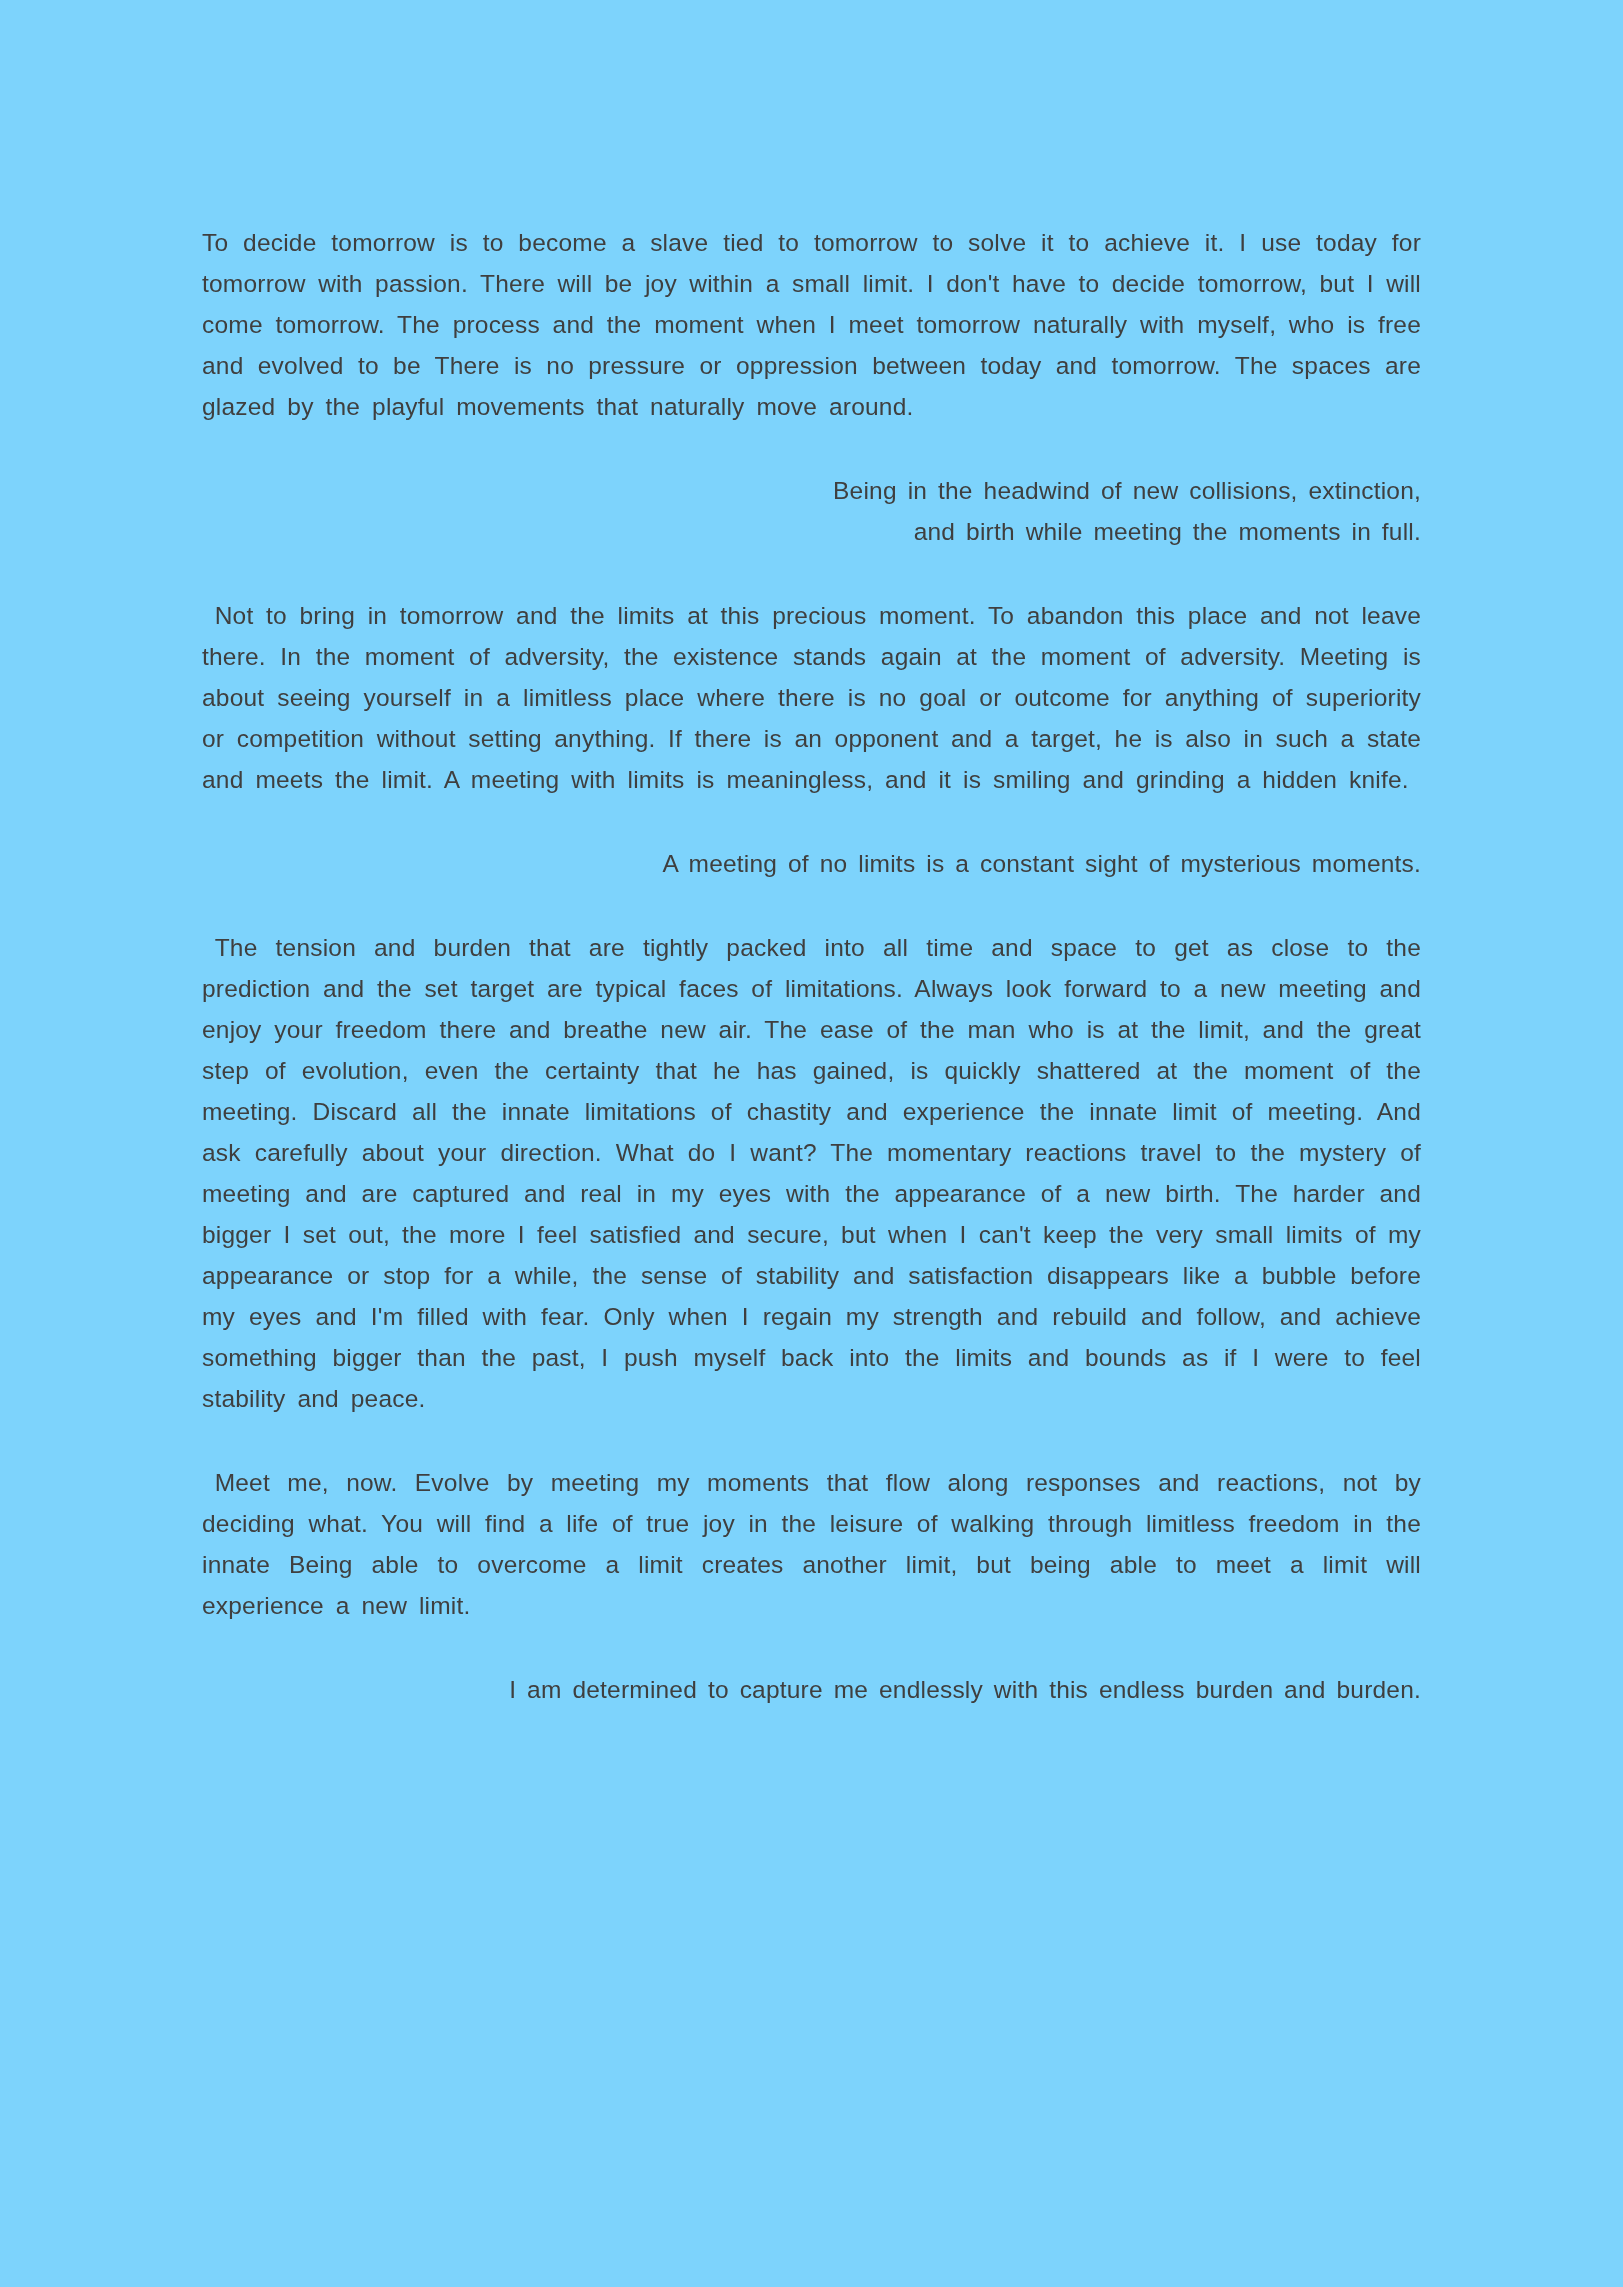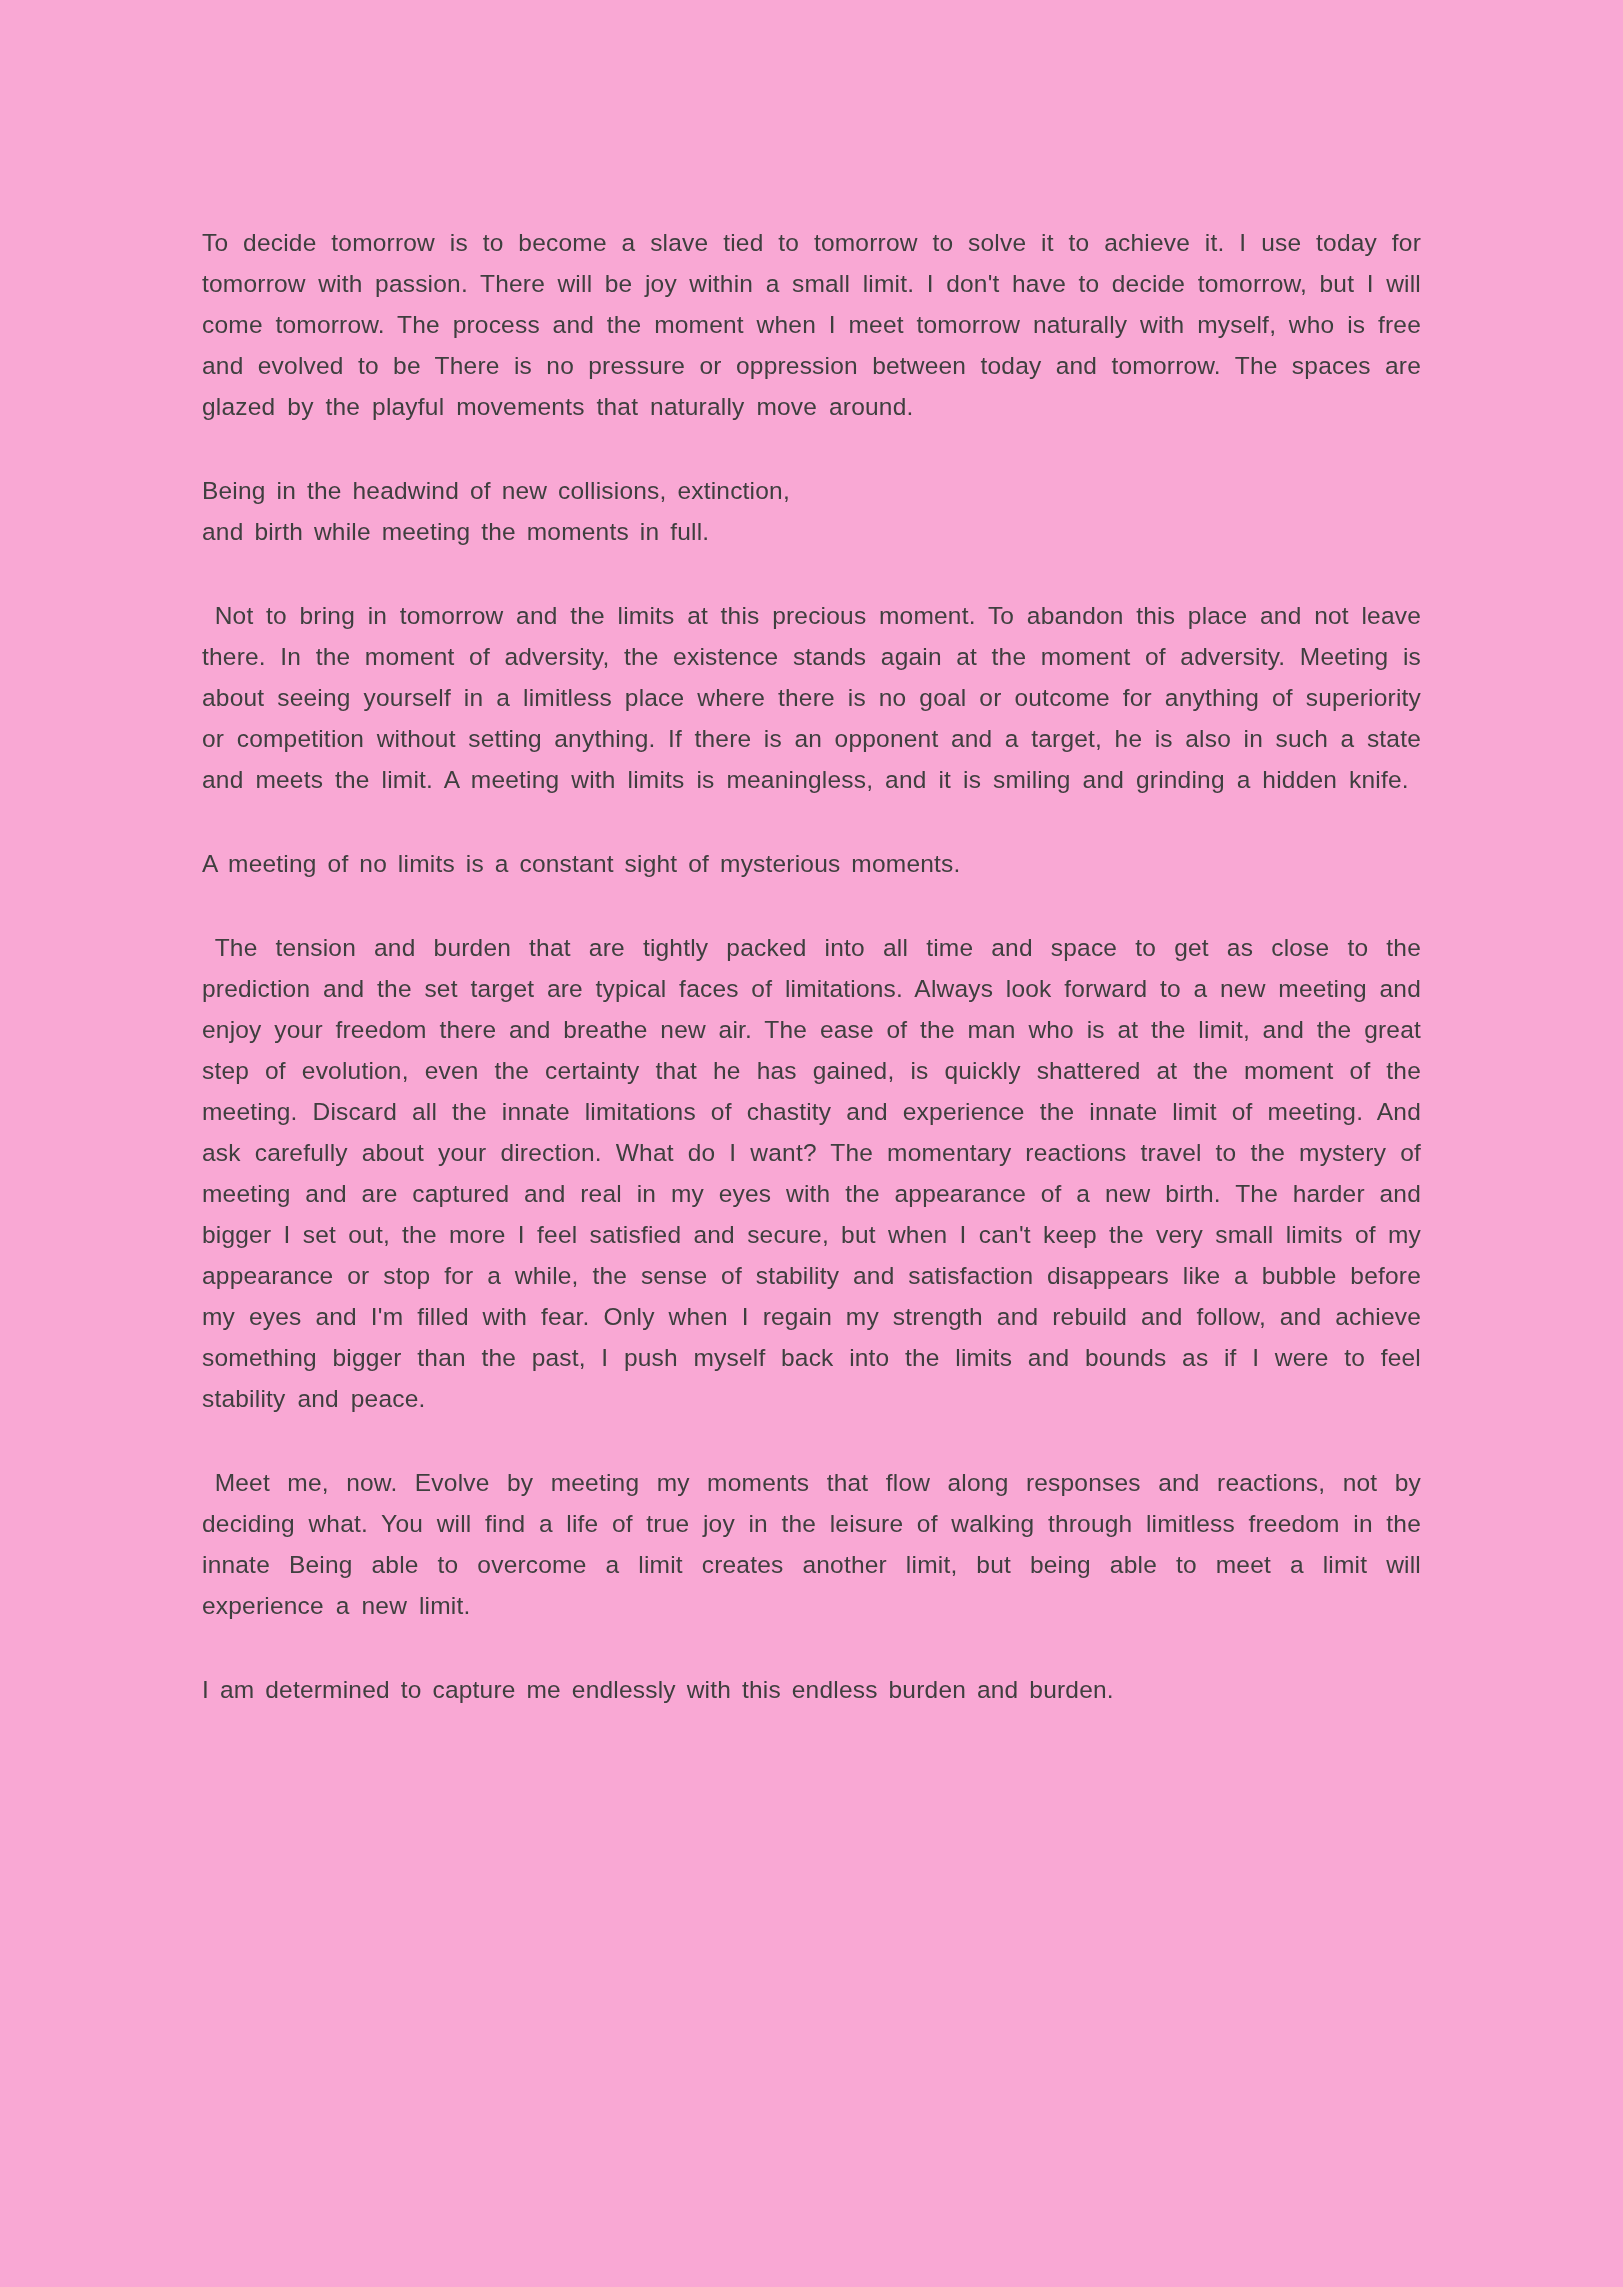--- a/index.html
+++ b/index.html
@@ -10,39 +10,39 @@
   body {
     width: 1623px;
     height: 2288px;
     font-family: "Liberation Sans", sans-serif;
   }
   .page {
     box-sizing: border-box;
     width: 1623px;
     height: 2288px;
     padding: 222px 202px 98px 202px;
-    background: #f9a8d4;
+    background: #7dd3fc;
     color: #3f3f3f;
   }
   .para {
     margin: 0 0 43px 0;
     font-size: 24.5px;
     line-height: 41px;
     letter-spacing: 0.2px;
   }
   .justify {
     text-align: justify;
     text-justify: inter-word;
     word-spacing: 4.9px;
   }
   .indent {
     text-indent: 12.7px;
   }
   .center {
-    text-align: left;
+    text-align: right;
     white-space: pre-line;
     word-spacing: 3.9px;
   }
 </style>
 </head>
 <body>
 
 <div class="page">
   <p class="para justify">To decide tomorrow is to become a slave tied to tomorrow to solve it to achieve it. I use today for tomorrow with passion. There will be joy within a small limit. I don't have to decide tomorrow, but I will come tomorrow. The process and the moment when I meet tomorrow naturally with myself, who is free and evolved to be There is no pressure or oppression between today and tomorrow. The spaces are glazed by the playful movements that naturally move around.</p>
 

